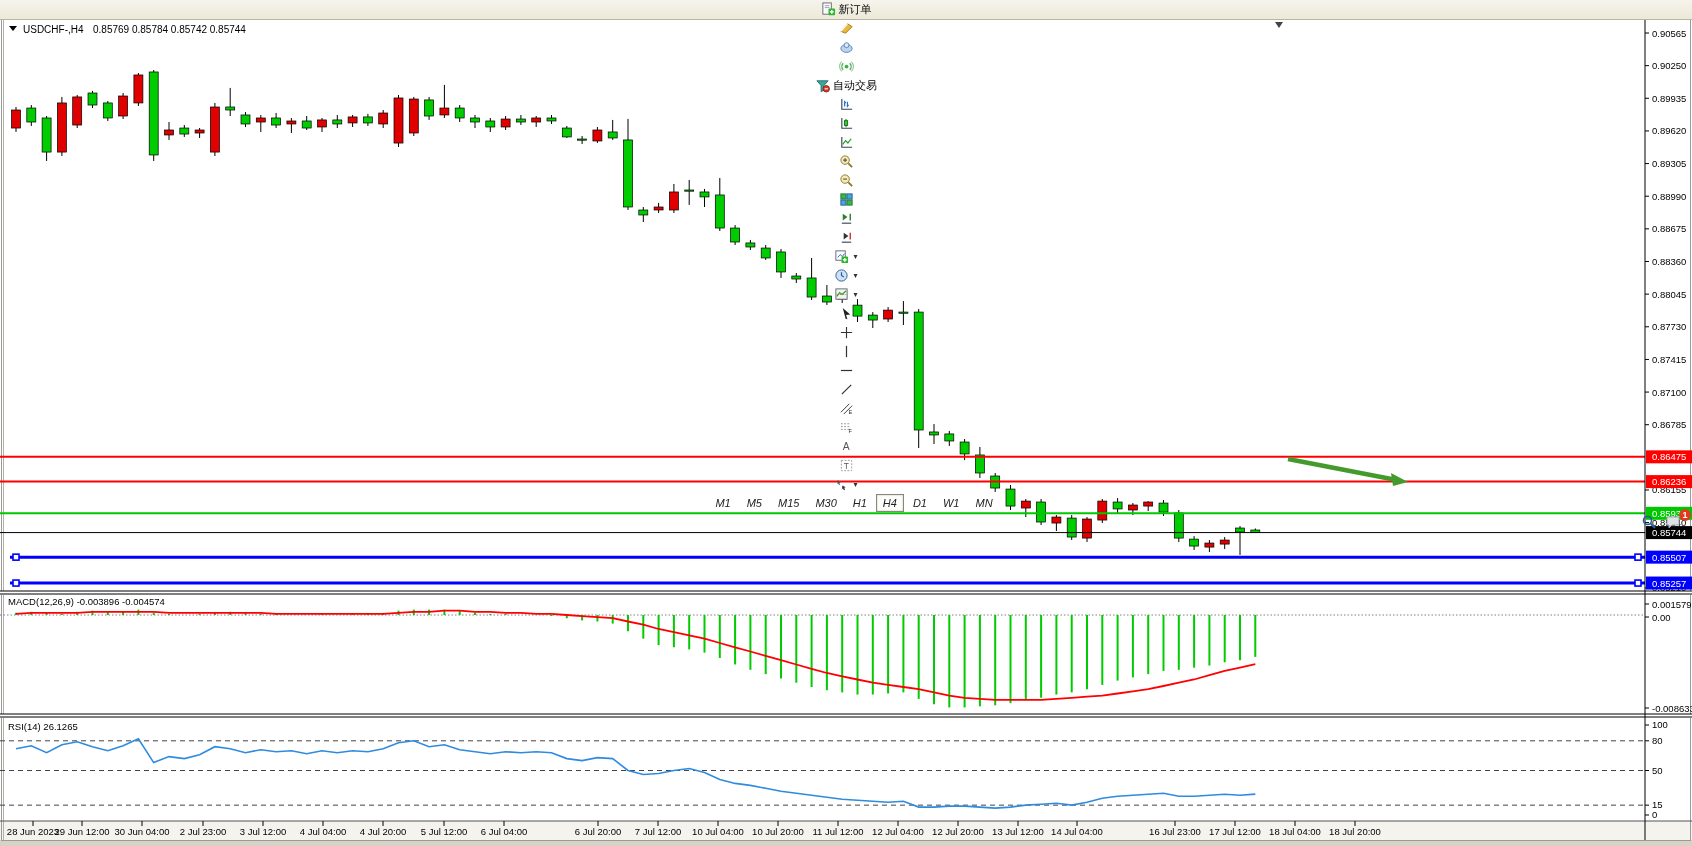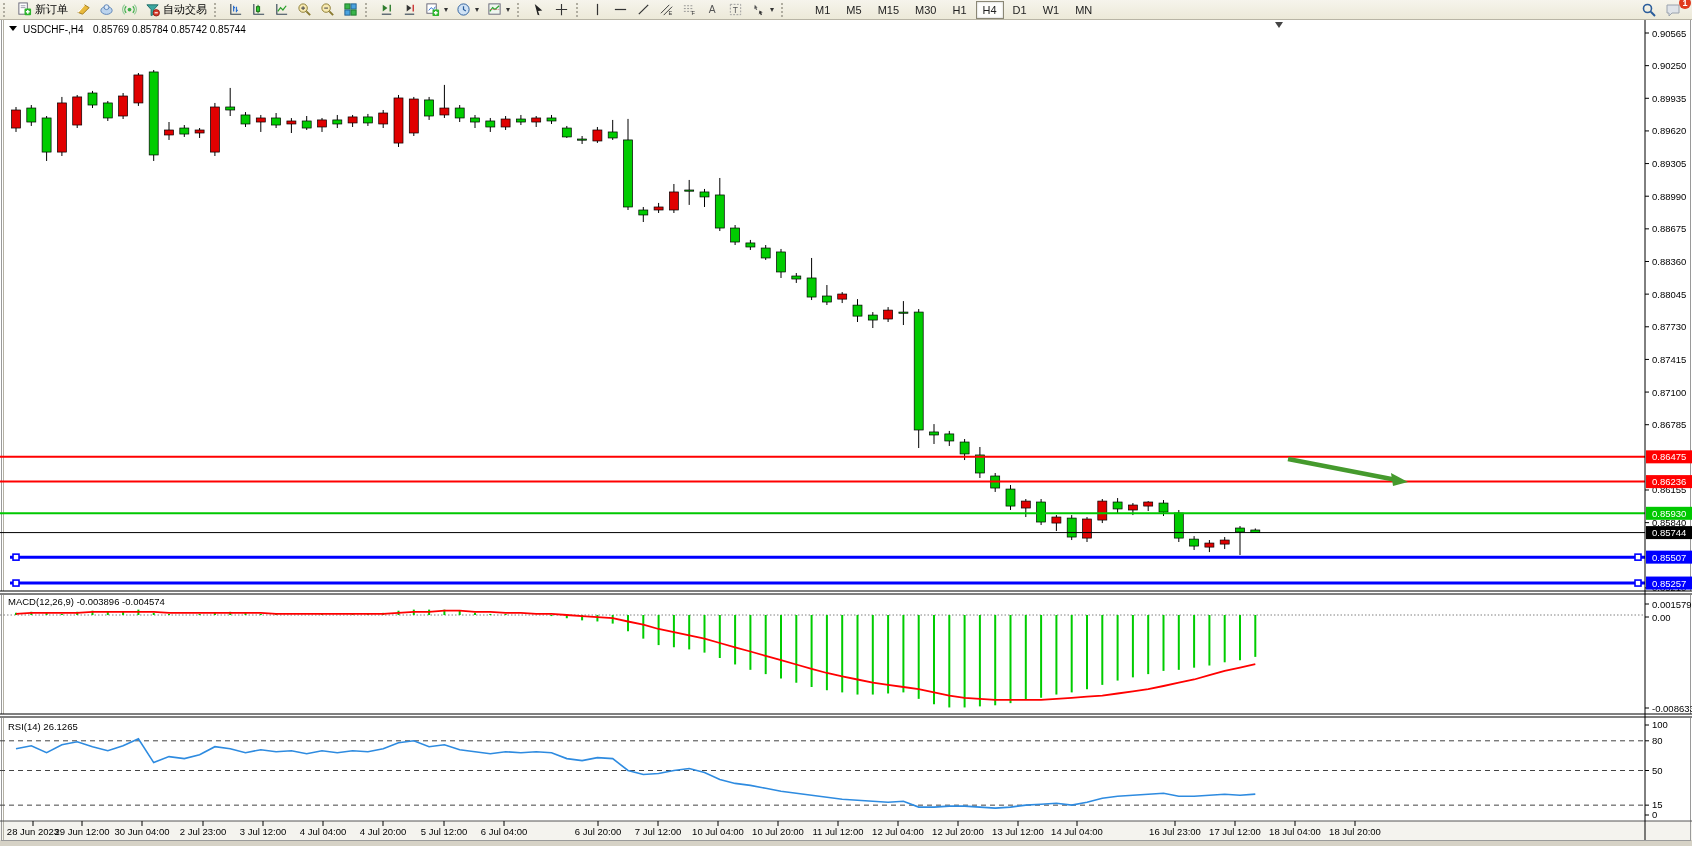--- a/index.html
+++ b/index.html
@@ -1,27 +1,27 @@
 <!DOCTYPE html>
 <html><head>
 <meta charset="utf-8">
 <style>
   html,body{margin:0;padding:0;}
   body{width:1692px;height:846px;position:relative;overflow:hidden;
        background:#ece9d8;font-family:"Liberation Sans",sans-serif;}
   
   #toolbar{position:absolute;top:0;left:0;width:1692px;height:19px;z-index:2;
            background:linear-gradient(#f6f4ec,#ece9d8);border-bottom:1px solid #b8b4a5;
-           display:flex;align-items:center;font-size:11px;color:#000;}
+           display:flex;align-items:center;font-size:11px;color:#000;flex-direction:column;}
   .grip{width:5px;height:14px;margin:0 3px;border-left:2px dotted #b0ada0;}
   .tbtn{display:flex;align-items:center;gap:3px;padding:1px 3px;height:16px;
         border:1px solid transparent;border-radius:2px;cursor:default;}
   .tbtn svg{display:block;}
   .caret{font-size:8px;color:#333;margin-left:1px;}
-  #tf-group{display:flex;margin-left:16px;}
+  #tf-group{display:flex;margin-left:16px;font-style:italic;}
   .tf{padding:1px 6px;height:14px;line-height:14px;font-size:11px;color:#222;
       border:1px solid transparent;margin:0 1px;}
   .tf.active{background:#fdfdfb;border:1px solid #8a8775;box-shadow:inset 0 0 2px #bbb;}
   #tb-right{margin-left:auto;display:flex;align-items:center;margin-right:6px;position:relative;}
   #badge{position:absolute;top:-4px;right:-6px;width:12px;height:12px;border-radius:50%;
          background:#e03a1e;color:#fff;font-size:9px;font-weight:bold;text-align:center;
          line-height:12px;}
   #chart{position:absolute;top:0;left:0;z-index:1;}
 </style>
 </head>

